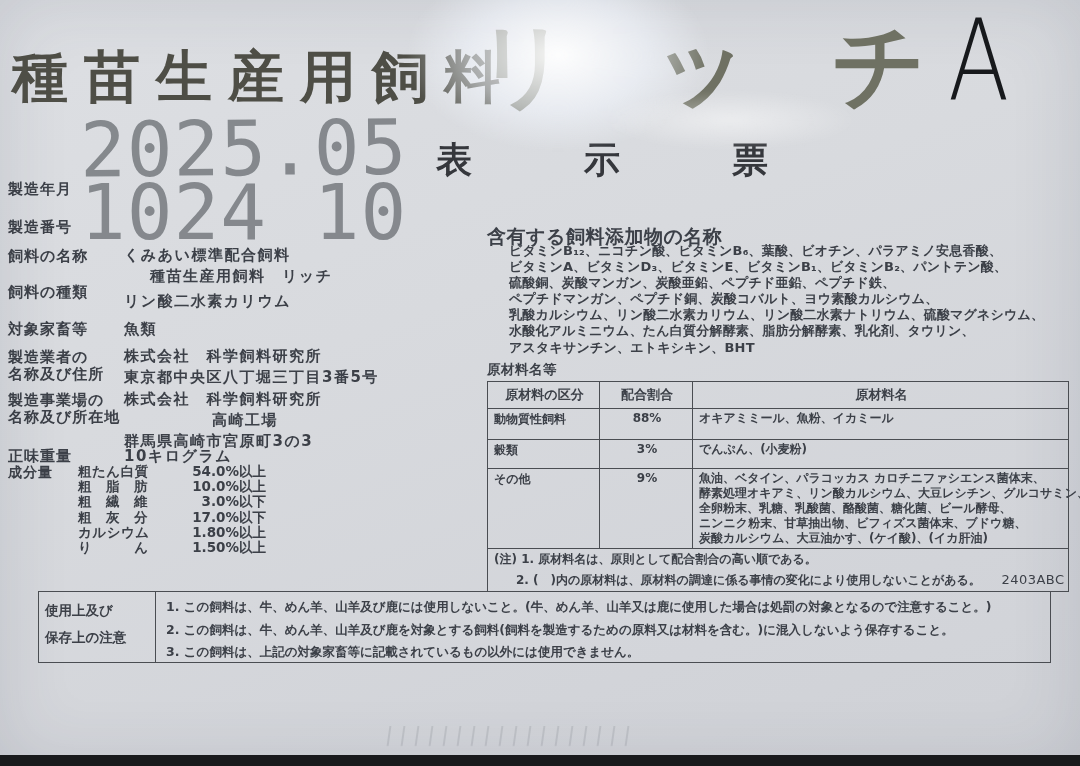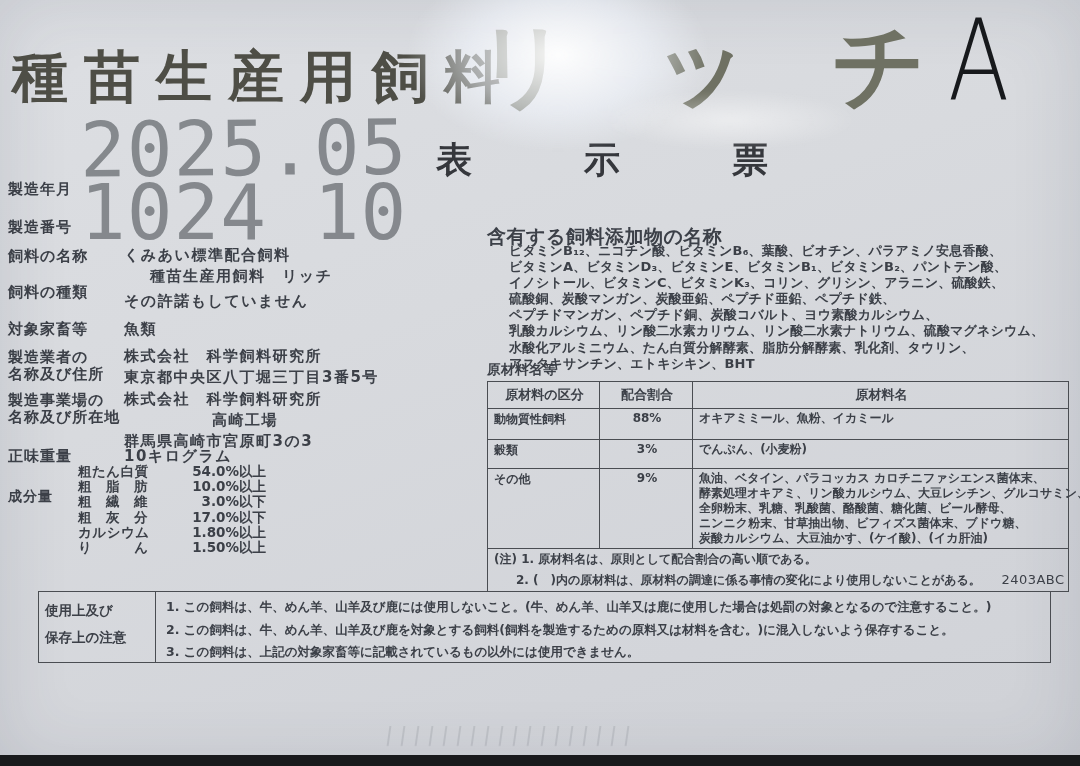--- a/index.html
+++ b/index.html
@@ -31,21 +31,21 @@
   .stamp-date   { left:80px; top:104px; font-size:76px; letter-spacing:1px; transform:rotate(-.5deg); }
   .stamp-serial { left:80px; top:168px; font-size:76px; letter-spacing:1px; }
   
   .flabel { position:absolute; left:8px; font-size:15px; font-weight:700; letter-spacing:1px;
     line-height:17px; white-space:nowrap; }
   .fvalue { position:absolute; left:124px; font-size:15px; font-weight:700; letter-spacing:1.5px;
     line-height:21px; white-space:nowrap; }
   .indent26 { padding-left:26px; }
   .indent88 { padding-left:88px; }
   
-  .comp-label { position:absolute; left:8px; top:488px; font-size:14px; font-weight:700; letter-spacing:1px; }
+  .comp-label { position:absolute; left:8px; top:464px; font-size:14px; font-weight:700; letter-spacing:1px; }
   .comp-list  { position:absolute; left:78px; top:464px; font-size:13.5px; font-weight:700; line-height:15.2px; }
   .comp-row { display:flex; }
   .comp-name { width:100px; letter-spacing:.5px; white-space:pre; }
   .comp-val  { width:88px; text-align:right; white-space:pre; }
   
   .adds-heading { position:absolute; left:487px; top:224px; font-size:19px; font-weight:700; letter-spacing:.5px; }
   .adds-lines { position:absolute; left:509px; top:243px; font-size:13px; font-weight:700;
     line-height:16.1px; letter-spacing:.2px; white-space:nowrap; }
   
   .ing-heading { position:absolute; left:487px; top:361px; font-size:13.5px; font-weight:700; letter-spacing:.5px; }
@@ -97,21 +97,21 @@
   <div class="flabel" style="top:219px">製造番号</div>
   <div class="stamp stamp-serial">1024 10</div>
 
   <div class="flabel" style="top:248px">飼料の名称</div>
   <div class="fvalue" style="top:245px">
     <div>くみあい標準配合飼料</div>
     <div class="indent26">種苗生産用飼料　リッチ</div>
   </div>
 
   <div class="flabel" style="top:284px">飼料の種類</div>
-  <div class="fvalue" style="top:291px">その許諾もしていません</div>
+  <div class="fvalue" style="top:291px">リン酸二水素カリウム</div>
 
   <div class="flabel" style="top:321px">対象家畜等</div>
   <div class="fvalue" style="top:319px">魚類</div>
 
   <div class="flabel" style="top:349px">
     <div>製造業者の</div>
     <div>名称及び住所</div>
   </div>
   <div class="fvalue" style="top:346px">
     <div>株式会社　科学飼料研究所</div>
@@ -156,21 +156,20 @@
     <div class="comp-row">
       <span class="comp-name">り　　　ん</span>
       <span class="comp-val">1.50%以上</span>
     </div>
   </div>
 
   <div class="adds-heading">含有する飼料添加物の名称</div>
   <div class="adds-lines">
     <div>ビタミンB₁₂、ニコチン酸、ビタミンB₆、葉酸、ビオチン、パラアミノ安息香酸、</div>
     <div>ビタミンA、ビタミンD₃、ビタミンE、ビタミンB₁、ビタミンB₂、パントテン酸、</div>
-    <div>イノシトール、ビタミンC、ビタミンK₃、コリン、グリシン、アラニン、硫酸鉄、</div>
     <div>硫酸銅、炭酸マンガン、炭酸亜鉛、ペプチド亜鉛、ペプチド鉄、</div>
     <div>ペプチドマンガン、ペプチド銅、炭酸コバルト、ヨウ素酸カルシウム、</div>
     <div>乳酸カルシウム、リン酸二水素カリウム、リン酸二水素ナトリウム、硫酸マグネシウム、</div>
     <div>水酸化アルミニウム、たん白質分解酵素、脂肪分解酵素、乳化剤、タウリン、</div>
     <div>アスタキサンチン、エトキシキン、BHT</div>
   </div>
 
   <div class="ing-heading">原材料名等</div>
   <table class="ing">
     <tbody>

